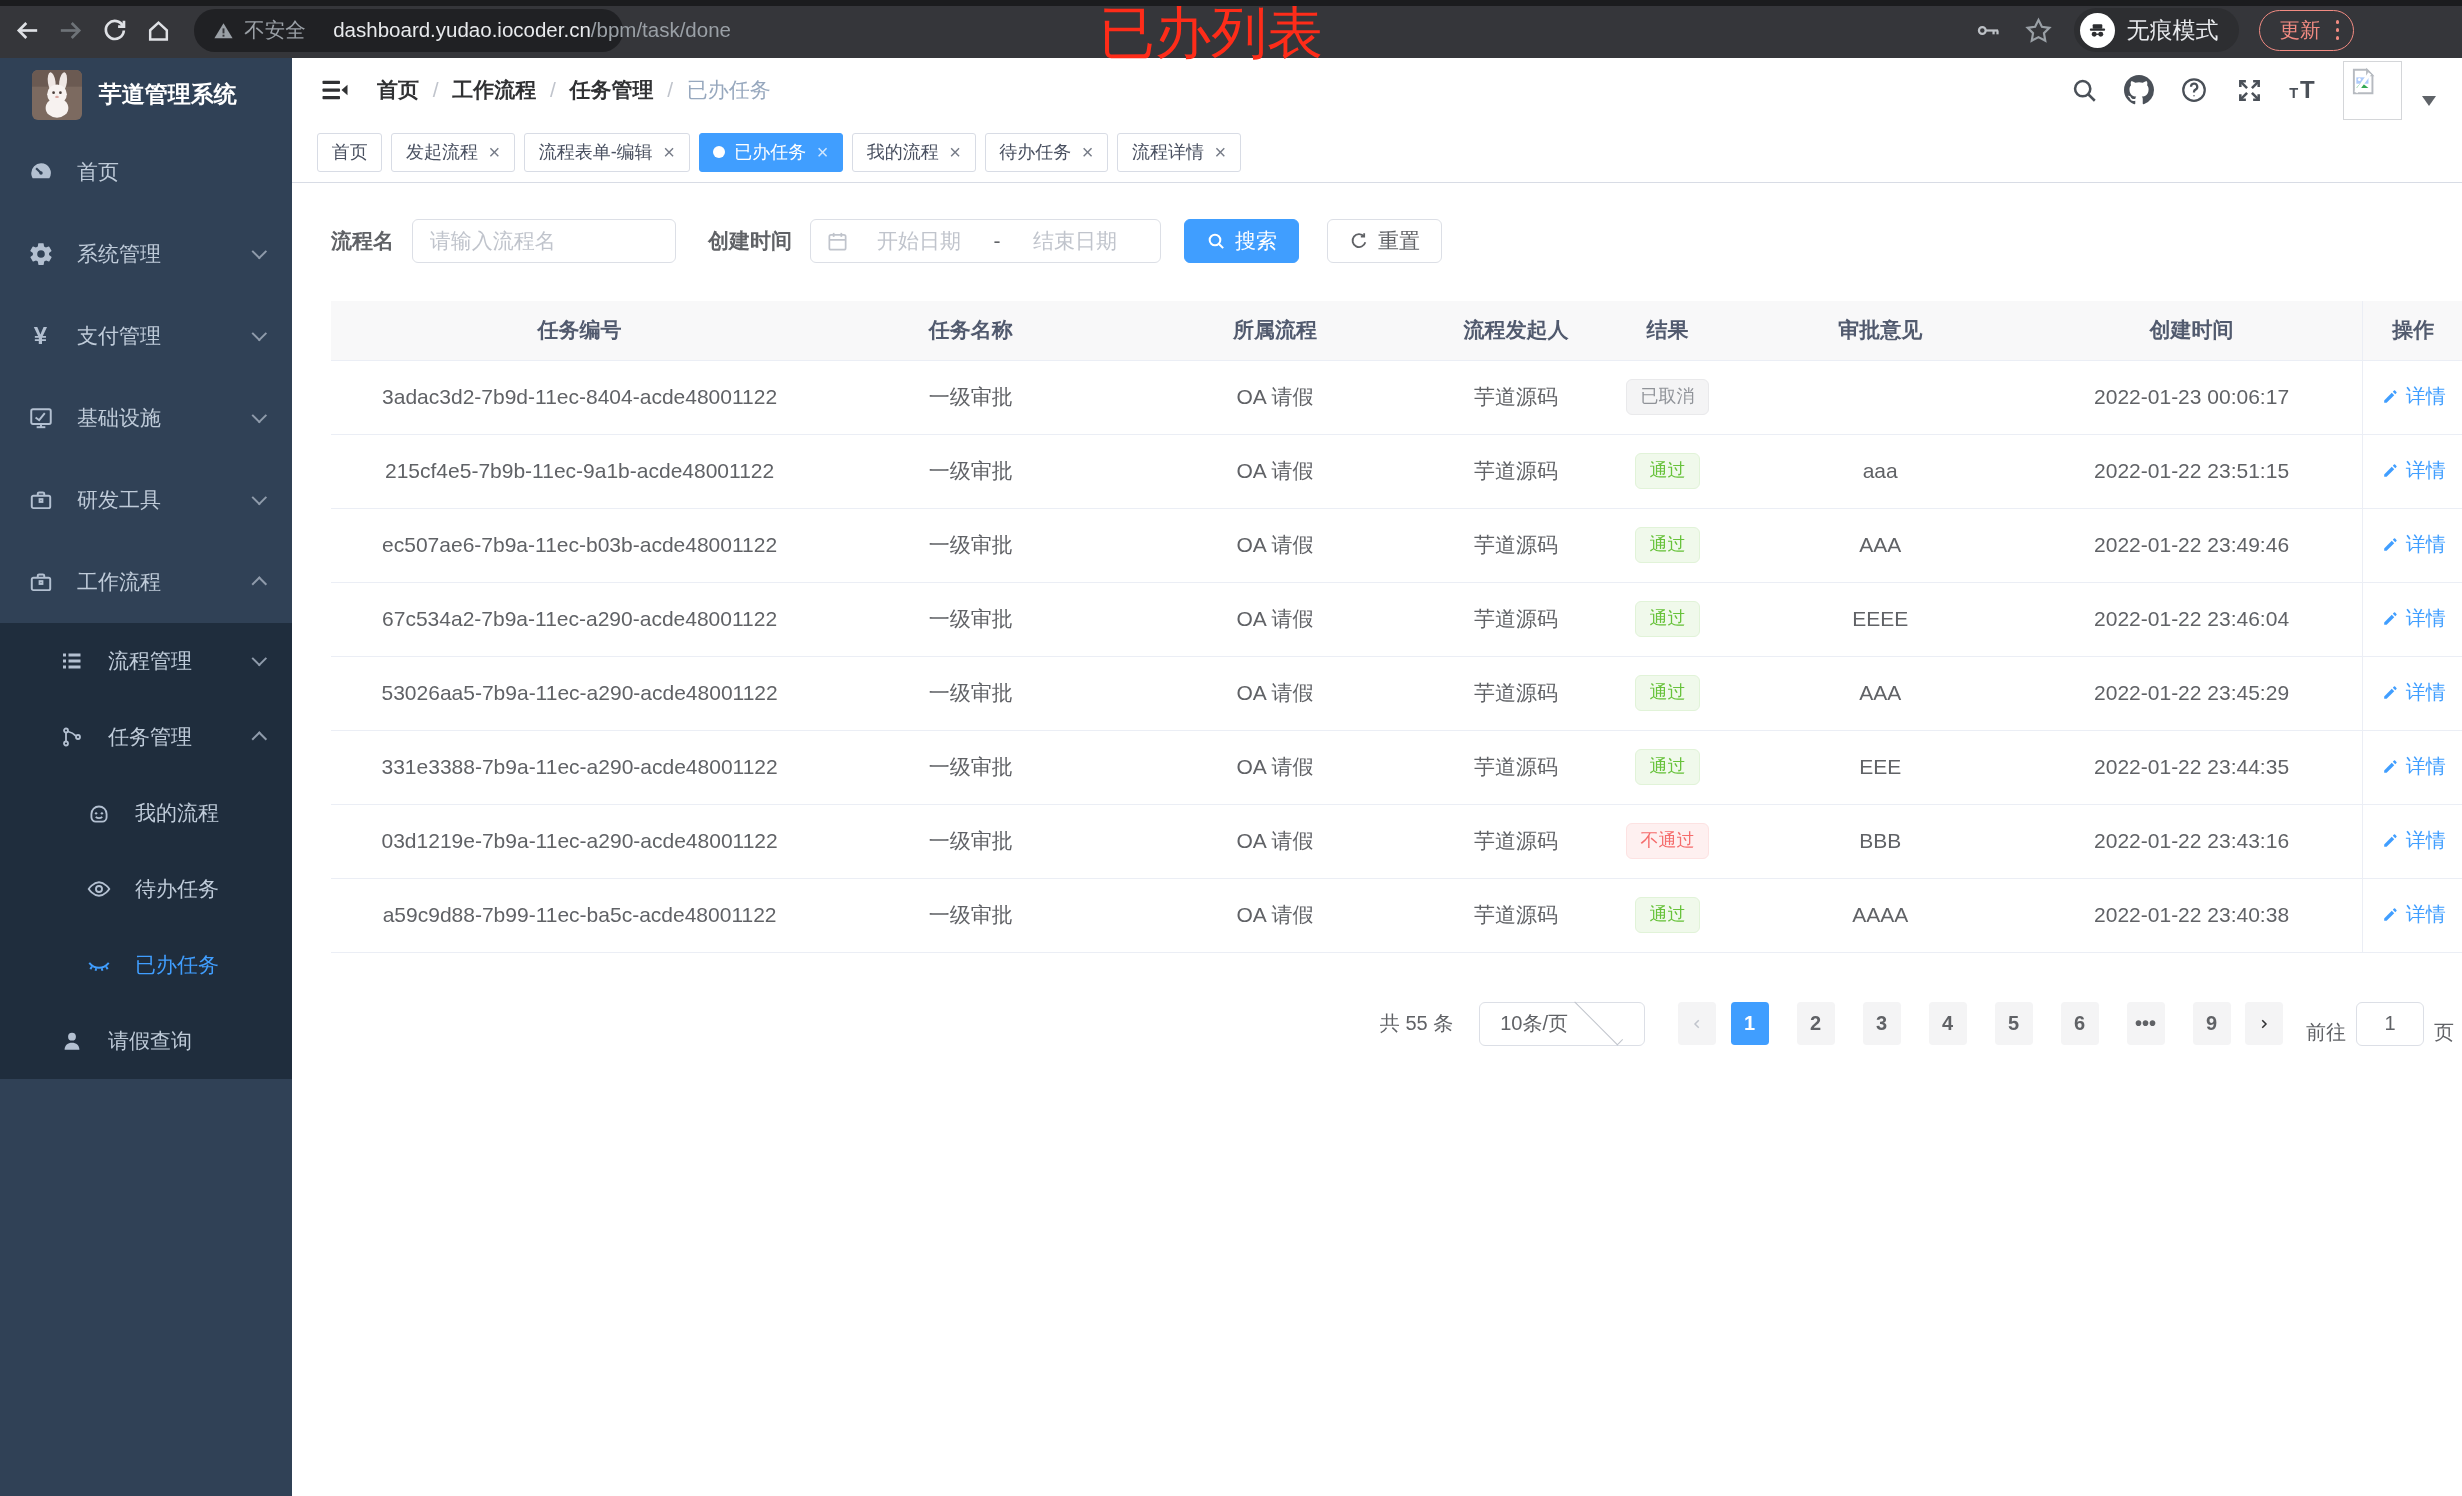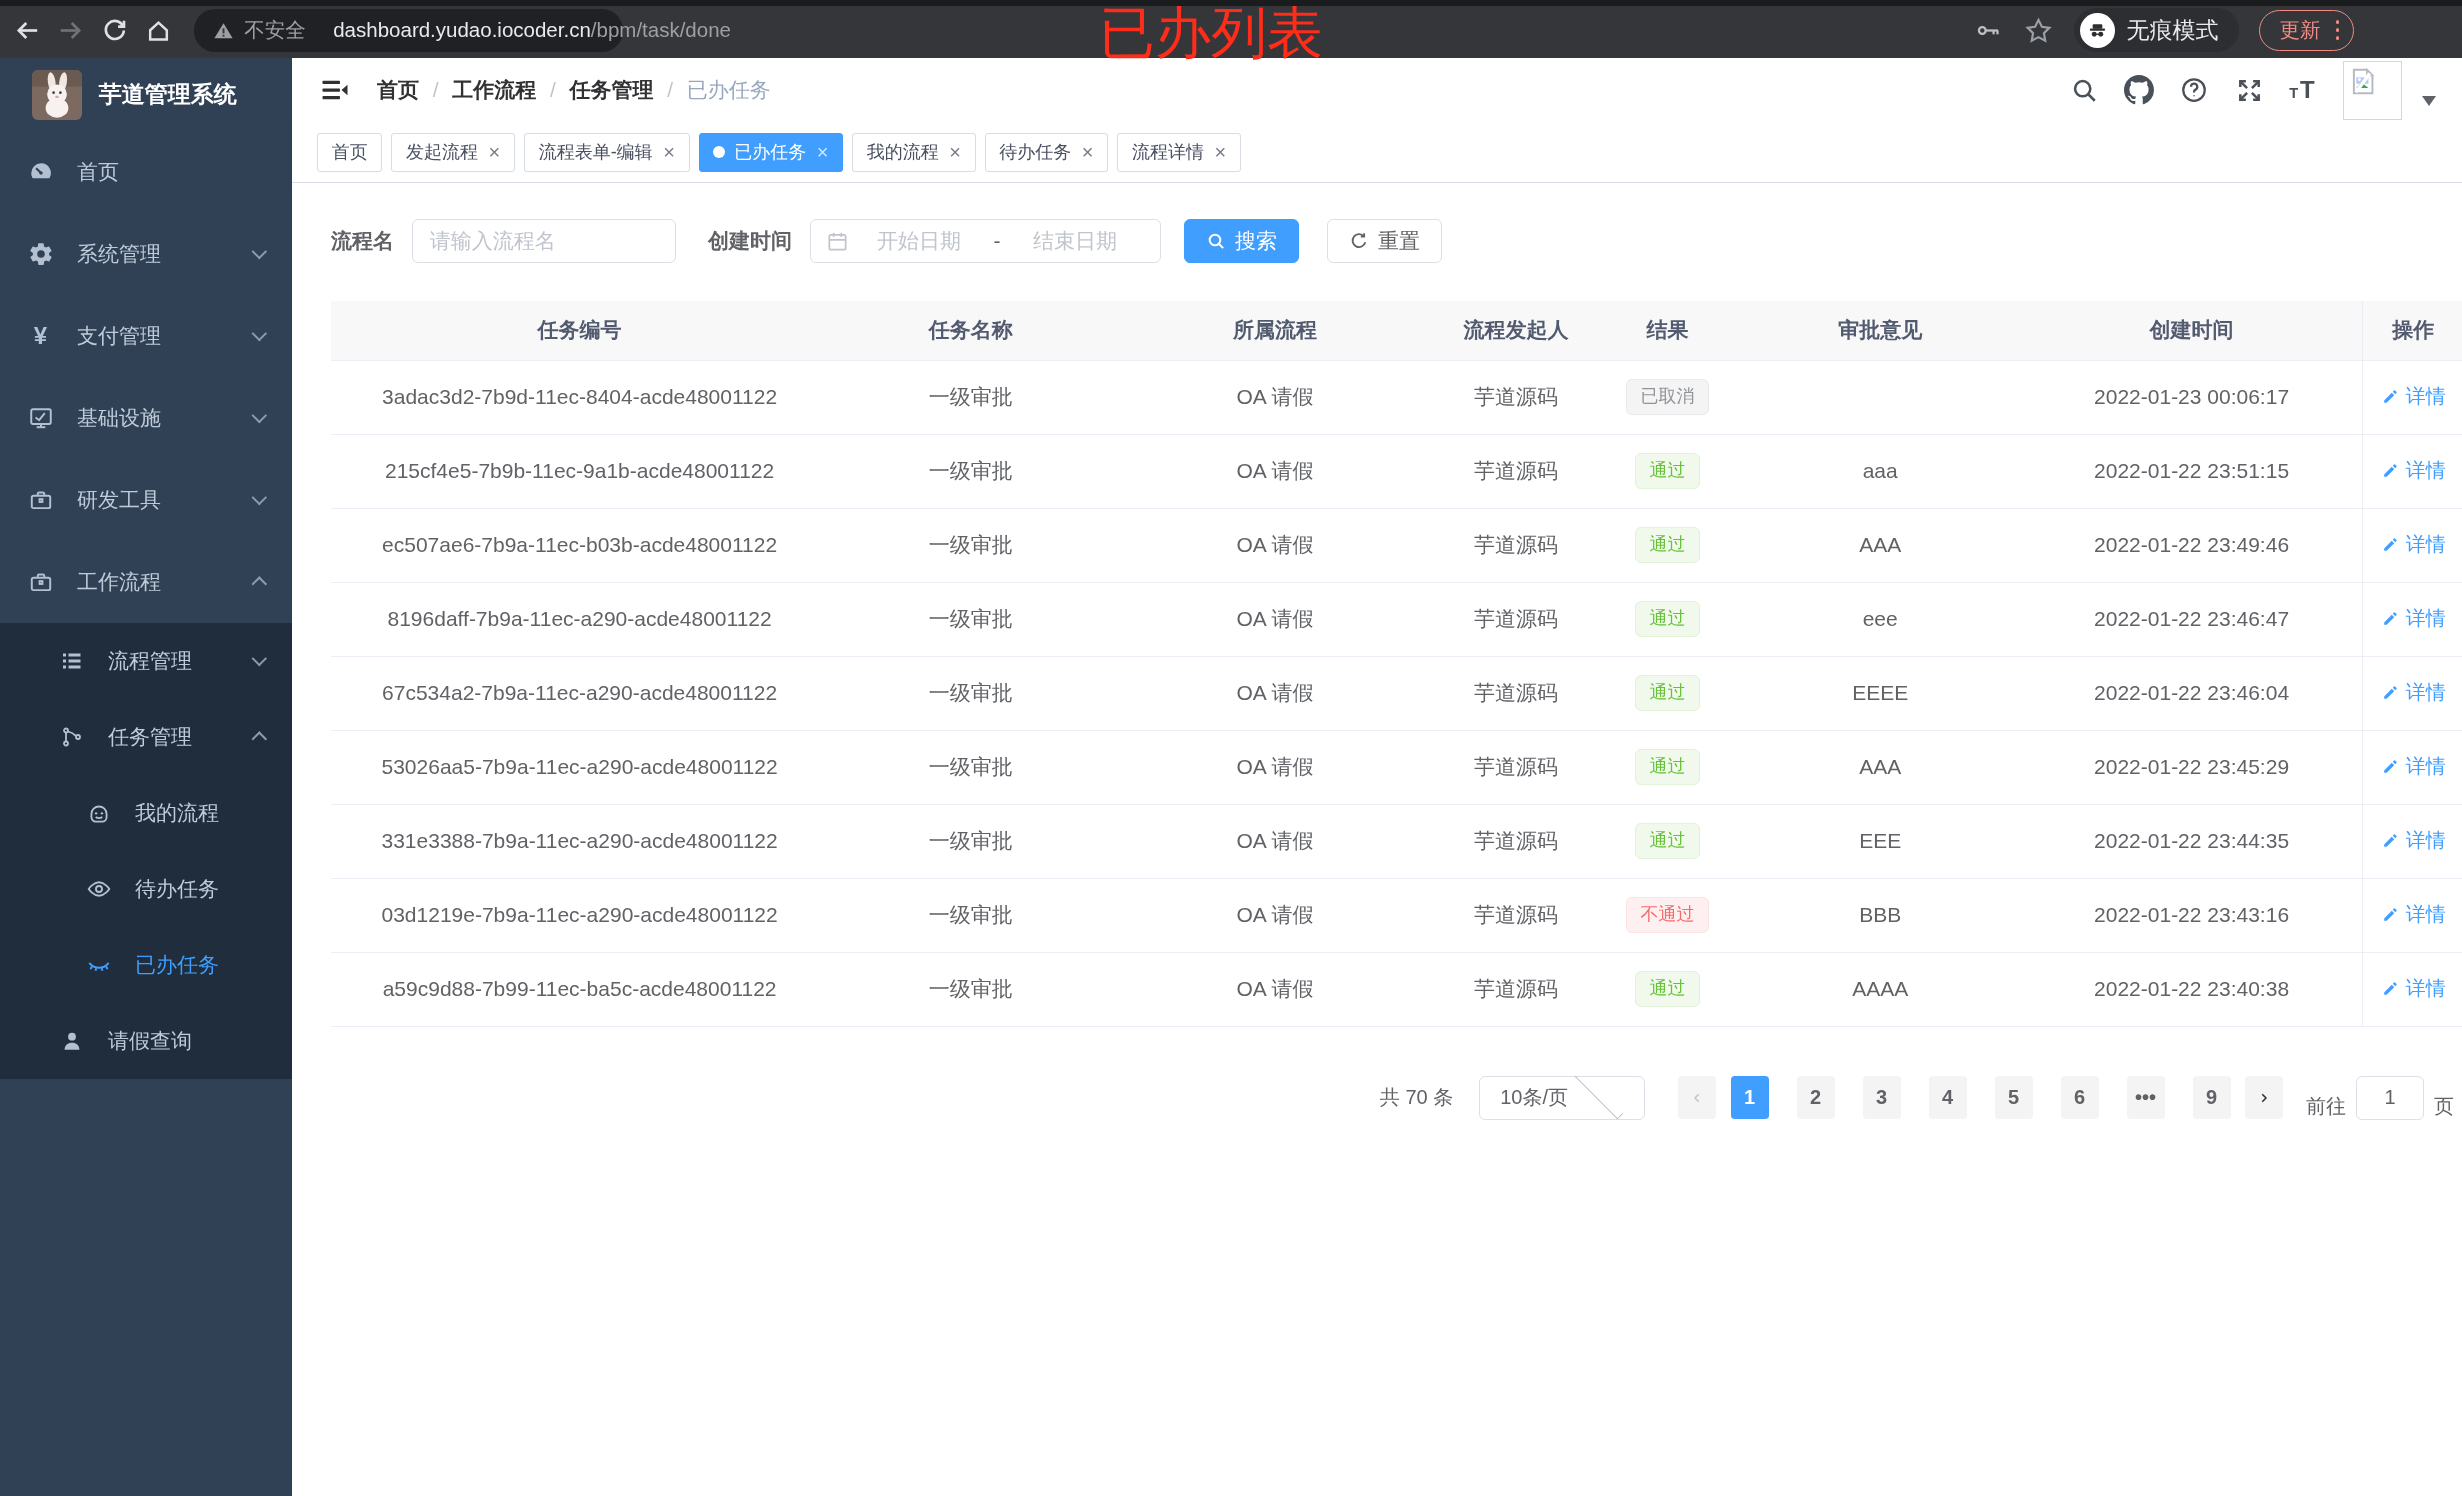--- a/index.html
+++ b/index.html
@@ -579,38 +579,20 @@
                 <span class="link-detail">
                   <svg width="19" height="19" viewBox="0 0 24 24" fill="#409eff">
                     <path d="M4 16.9V20h3.1L16.7 10.4 13.6 7.3 4 16.9z"></path>
                     <path d="M19.5 7.6a1 1 0 0 0 0-1.4l-1.7-1.7a1 1 0 0 0-1.4 0l-1.5 1.5 3.1 3.1 1.5-1.5z"></path>
                   </svg>
                   <span>详情</span>
                 </span>
               </td>
             </tr>
 
-            <tr>
-              <td>8196daff-7b9a-11ec-a290-acde48001122</td>
-              <td>一级审批</td>
-              <td>OA 请假</td>
-              <td>芋道源码</td>
-              <td><span class="tag tag-success">通过</span></td>
-              <td>eee</td>
-              <td>2022-01-22 23:46:47</td>
-              <td>
-                <span class="link-detail">
-                  <svg width="19" height="19" viewBox="0 0 24 24" fill="#409eff">
-                    <path d="M4 16.9V20h3.1L16.7 10.4 13.6 7.3 4 16.9z"></path>
-                    <path d="M19.5 7.6a1 1 0 0 0 0-1.4l-1.7-1.7a1 1 0 0 0-1.4 0l-1.5 1.5 3.1 3.1 1.5-1.5z"></path>
-                  </svg>
-                  <span>详情</span>
-                </span>
-              </td>
-            </tr>
 
             <tr>
               <td>67c534a2-7b9a-11ec-a290-acde48001122</td>
               <td>一级审批</td>
               <td>OA 请假</td>
               <td>芋道源码</td>
               <td><span class="tag tag-success">通过</span></td>
               <td>EEEE</td>
               <td>2022-01-22 23:46:04</td>
               <td>
@@ -696,21 +678,21 @@
                     <path d="M19.5 7.6a1 1 0 0 0 0-1.4l-1.7-1.7a1 1 0 0 0-1.4 0l-1.5 1.5 3.1 3.1 1.5-1.5z"></path>
                   </svg>
                   <span>详情</span>
                 </span>
               </td>
             </tr>
           </tbody>
       </table>
 
       <div class="pager">
-        <span class="pager-total">共 70 条</span>
+        <span class="pager-total">共 55 条</span>
         <div class="pager-size">
           <span>10条/页</span>
           <span class="chev-sm"></span>
         </div>
         <button class="pg-btn">
           <svg class="pg-arrow" viewBox="0 0 24 24" fill="none" stroke="#c0c4cc" stroke-width="3">
               <polyline points="15.5 4.5 8 12 15.5 19.5"></polyline>
             </svg>
         </button>
         <span class="pg-list">

